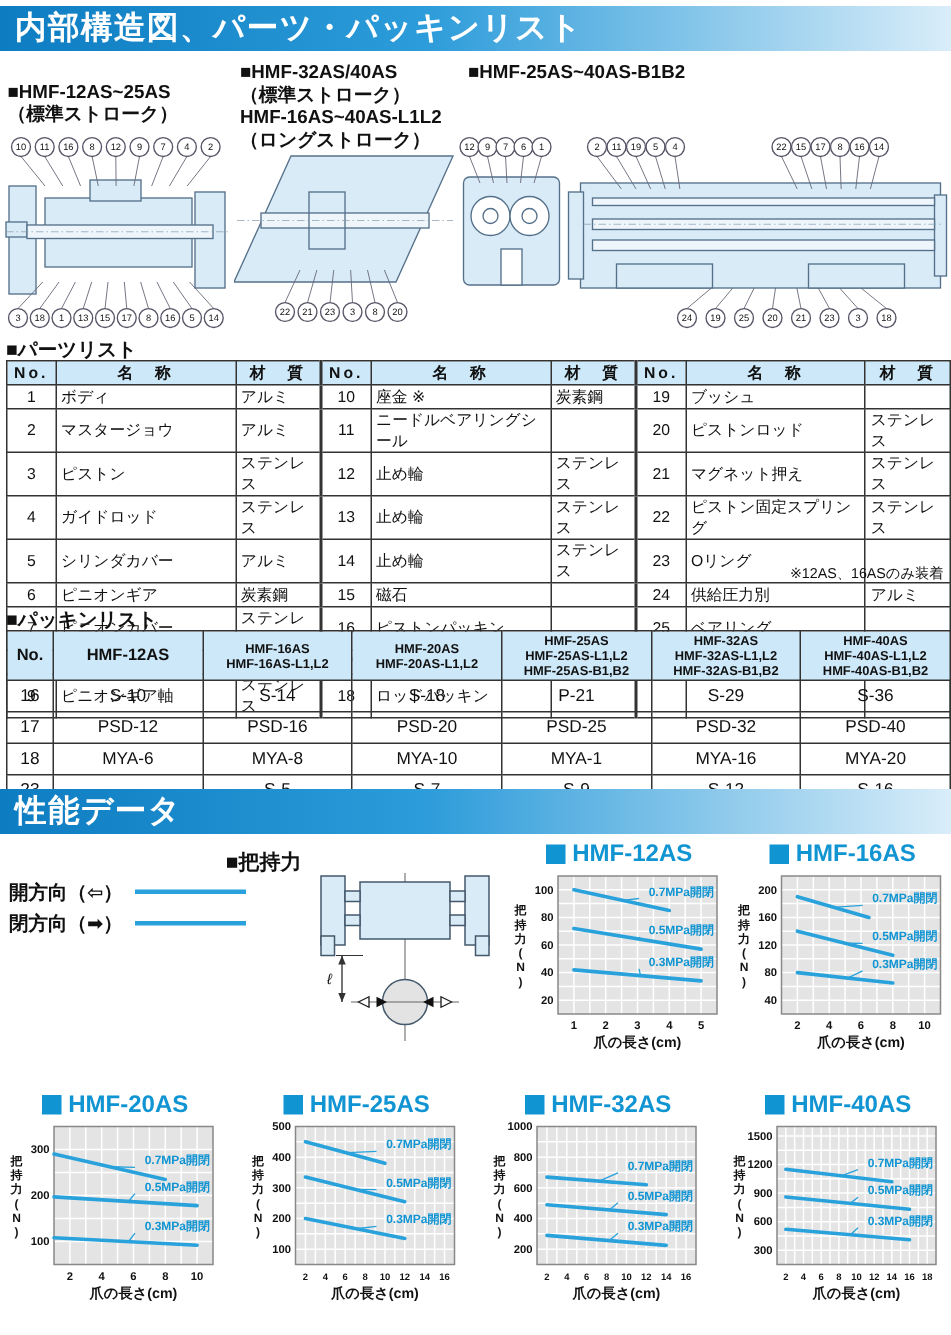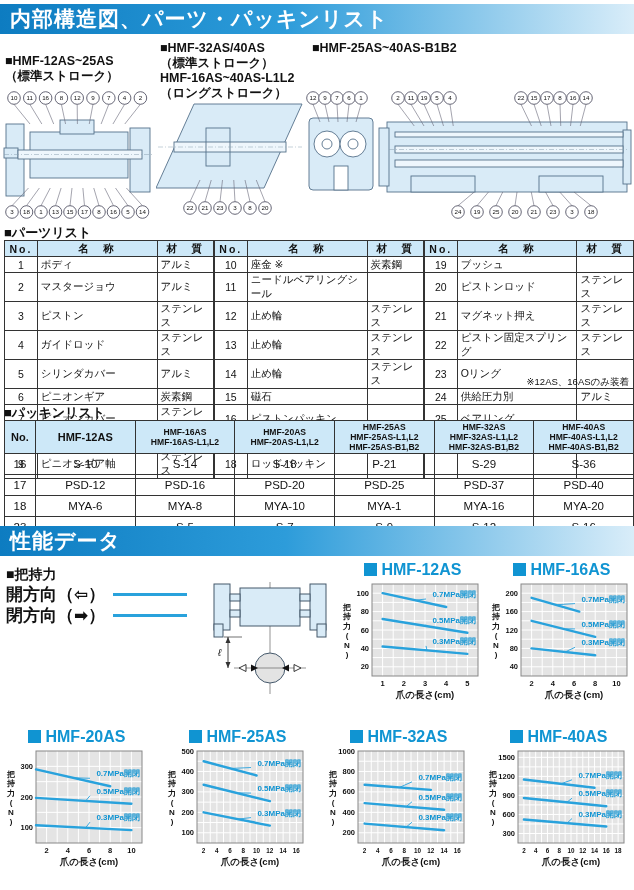--- a/index.html
+++ b/index.html
@@ -19,21 +19,21 @@
   .parts-table td.mat{width:52px;text-align:left;}
   .parts-table .gsep{border-left:2px solid #333;}
   .pack-table{font-size:11.5px;}
   .pack-table th,.pack-table td{border:1px solid #333;text-align:center;}
   .pack-table th{background:#cde8f8;font-weight:bold;padding:1px 0;}
   .pack-table th .hl{display:block;line-height:10px;font-size:8.6px;}
   .pack-table th .hl1{font-size:11px;line-height:13px;}
   .pack-table td{height:18px;}
   .note{font-size:9.5px;color:#111;}
   .grip-desc{font-size:12.5px;line-height:19px;}
-  .legend-row{font-size:17px;font-weight:bold;line-height:21px;display:flex;align-items:center;}
+  .legend-row{font-size:13px;font-weight:bold;line-height:21px;display:flex;align-items:center;}
   .legend-line{display:inline-block;width:74px;height:3px;background:#29a2dc;margin-left:8px;}
   .chart{width:150px;}
   .chart-title{display:flex;align-items:center;justify-content:center;gap:4px;height:19px;}
   .chart-title .sq{width:13px;height:13px;background:#1094d2;}
   .chart-title .t{color:#1094d2;font-weight:bold;font-size:16px;white-space:nowrap;}
   svg text{font-family:"Liberation Sans","DejaVu Sans",sans-serif;}
 </style>
 </head>
 <body>
 
@@ -509,21 +509,21 @@
           <td>P-21</td>
           <td>S-29</td>
           <td>S-36</td>
         </tr>
         <tr>
           <td>17</td>
           <td>PSD-12</td>
           <td>PSD-16</td>
           <td>PSD-20</td>
           <td>PSD-25</td>
-          <td>PSD-37</td>
+          <td>PSD-32</td>
           <td>PSD-40</td>
         </tr>
         <tr>
           <td>18</td>
           <td>MYA-6</td>
           <td>MYA-8</td>
           <td>MYA-10</td>
           <td>MYA-1</td>
           <td>MYA-16</td>
           <td>MYA-20</td>
@@ -538,21 +538,21 @@
           <td>S-16</td>
         </tr>
       </tbody>
   </table>
 
   <div class="abs band" style="top:526px;">
     <span>性能データ</span>
   </div>
 
   <div class="abs" style="left:6px;top:566px;width:195px;">
-    <div class="blk-label" style="font-size:14px;">■把持力</div>
+    <div class="blk-label" style="font-size:14px;text-align:right;">■把持力</div>
     <div class="legend-row">
       <span>開方向（⇦）</span>
       <span class="legend-line"></span>
     </div>
     <div class="legend-row">
       <span>閉方向（➡）</span>
       <span class="legend-line"></span>
     </div>
   </div>
 

